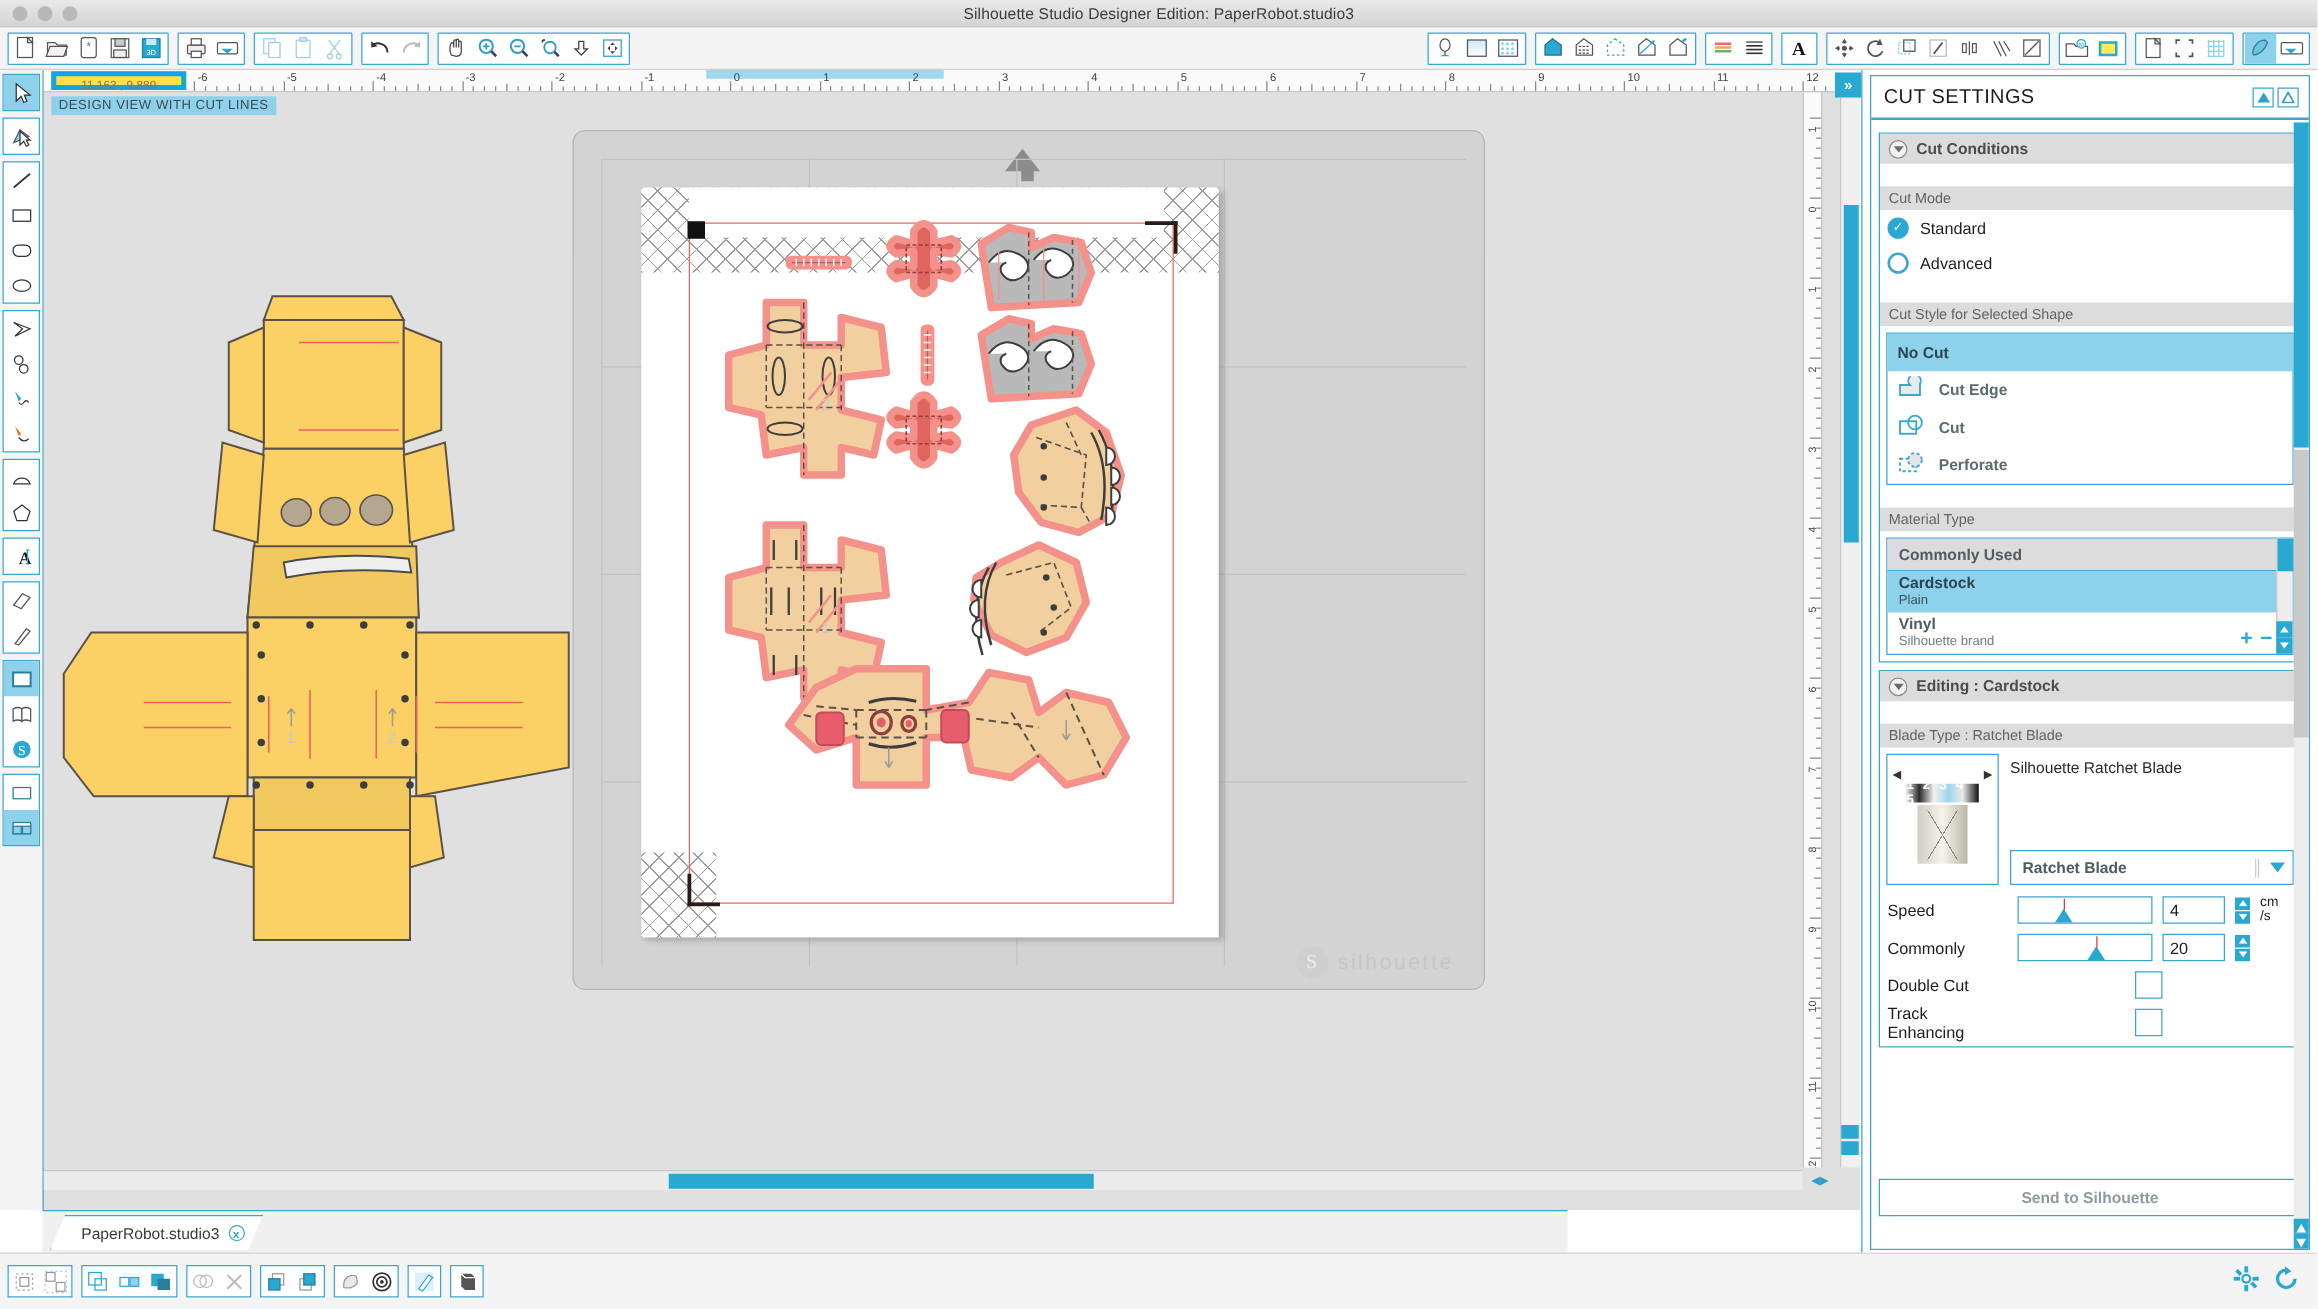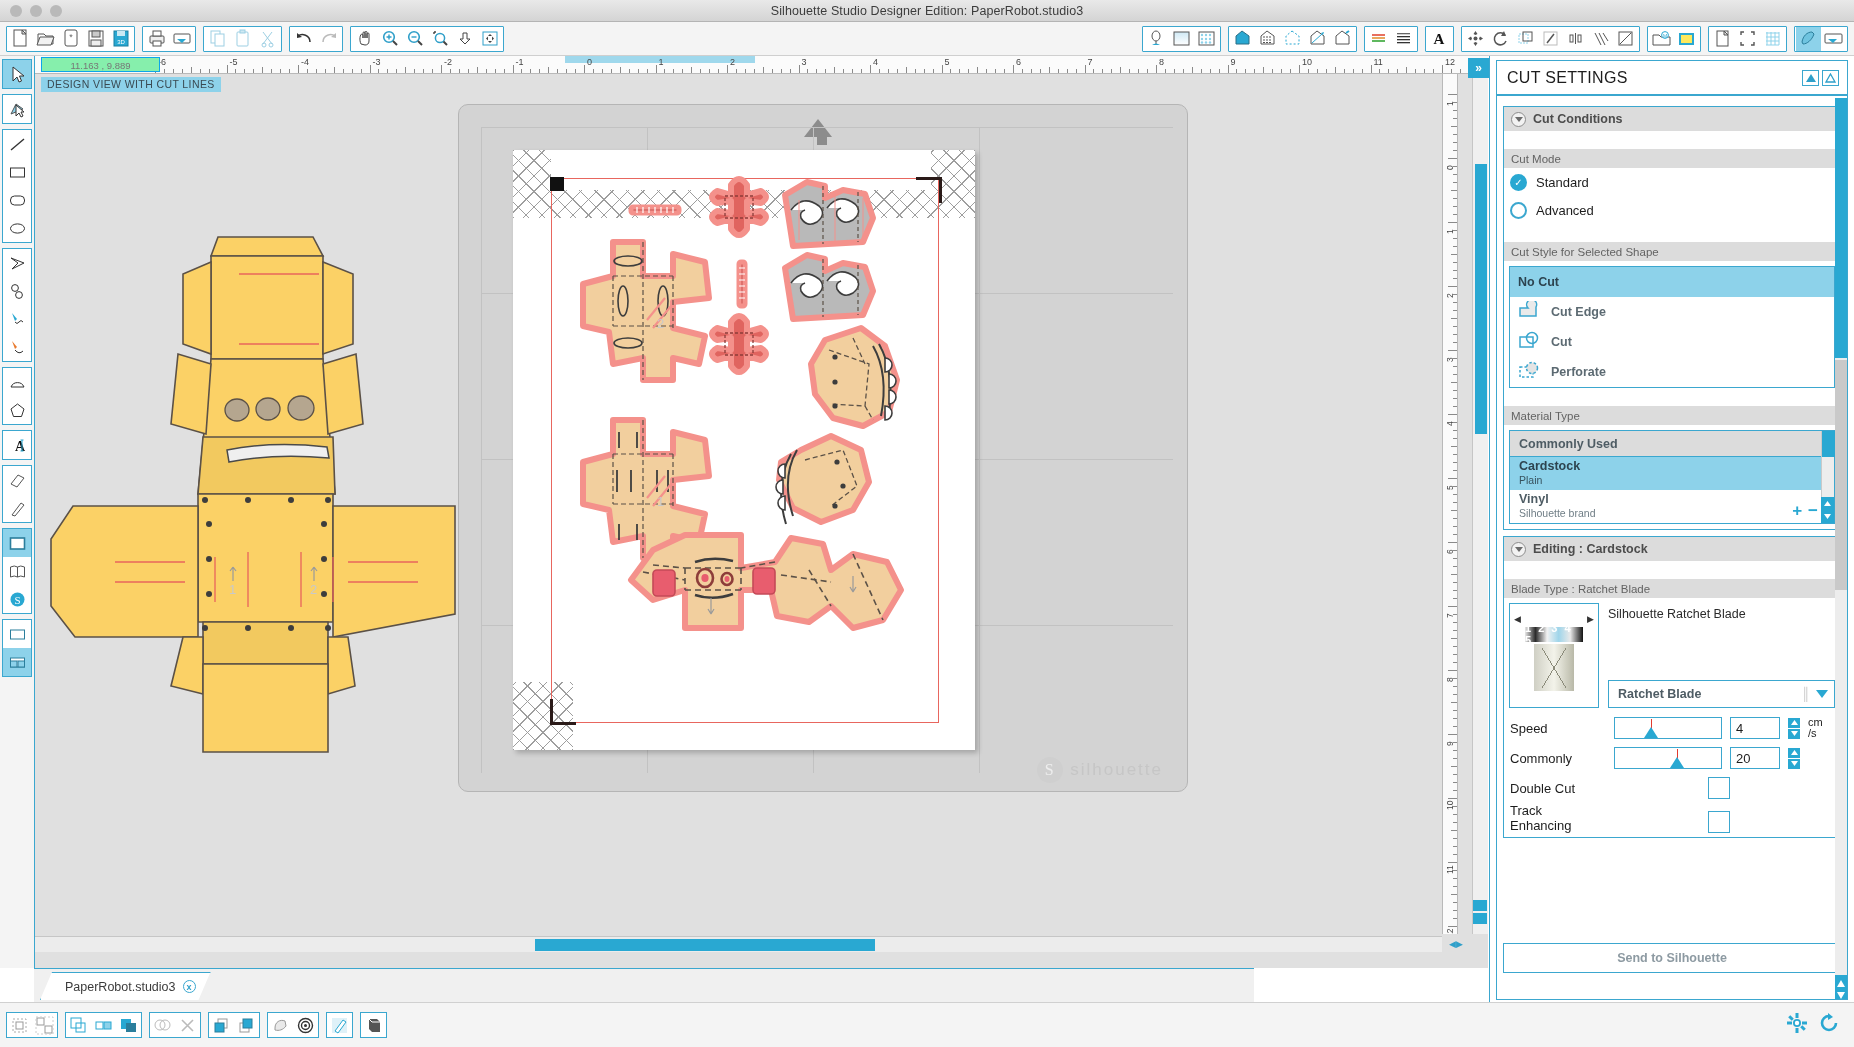--- a/index.html
+++ b/index.html
@@ -70,22 +70,22 @@
     position:absolute; left:0; top:0; right:0; height:18px;
     background:#fbfbfb; border-bottom:1px solid #b9b9b9;
     overflow:hidden;
   }
   .ruler-right {
     position:absolute; right:30px; top:18px; width:16px; bottom:34px;
     background:#fbfbfb; border-left:1px solid #b9b9b9; border-right:1px solid #b9b9b9;
     overflow:hidden;
   }
   .coordbox {
-    position:absolute; left:6px; top:1px; width:119px; height:15px;
-    background:#86efac; border:1px solid #0ea5e9;
+    position:absolute; left:6px; top:1px; width:108px; height:15px;
+    background:#fde047; border:4px solid #0ea5e9;
     font-size:9.5px; color:#777; text-align:center; line-height:15px;
   }
   .rtick { position:absolute; bottom:0; width:1px; background:#8a8a8a; }
   .rnum { position:absolute; top:1px; font-size:9px; color:#444; }
   .rtick-v { position:absolute; right:0; height:1px; background:#8a8a8a; }
   .rnum-v { position:absolute; font-size:8.5px; color:#444;
             transform:rotate(-90deg); transform-origin:left top; white-space:nowrap; }
   .ruler-sel { position:absolute; top:0; height:7px; background:#9fd8ec; }
 
   .designlabel {
@@ -1686,21 +1686,21 @@
                   </svg>
                 </div>
             </div>
           </div>
 
           <div class="ctrl-row">
             <div class="ctrl-label">Double Cut</div>
             <div style="width:86px;"></div>
             <div class="chk"></div>
           </div>
-          <div class="ctrl-row" style="margin-bottom:4px;align-items:flex-end;">
+          <div class="ctrl-row" style="margin-bottom:4px;">
             <div class="ctrl-label">Track Enhancing</div>
             <div style="width:86px;"></div>
             <div class="chk"></div>
           </div>
         </div>
 
         <div class="sendbtn">Send to Silhouette</div>
 
         <div class="rp-scroll">
           <div class="th"></div>

